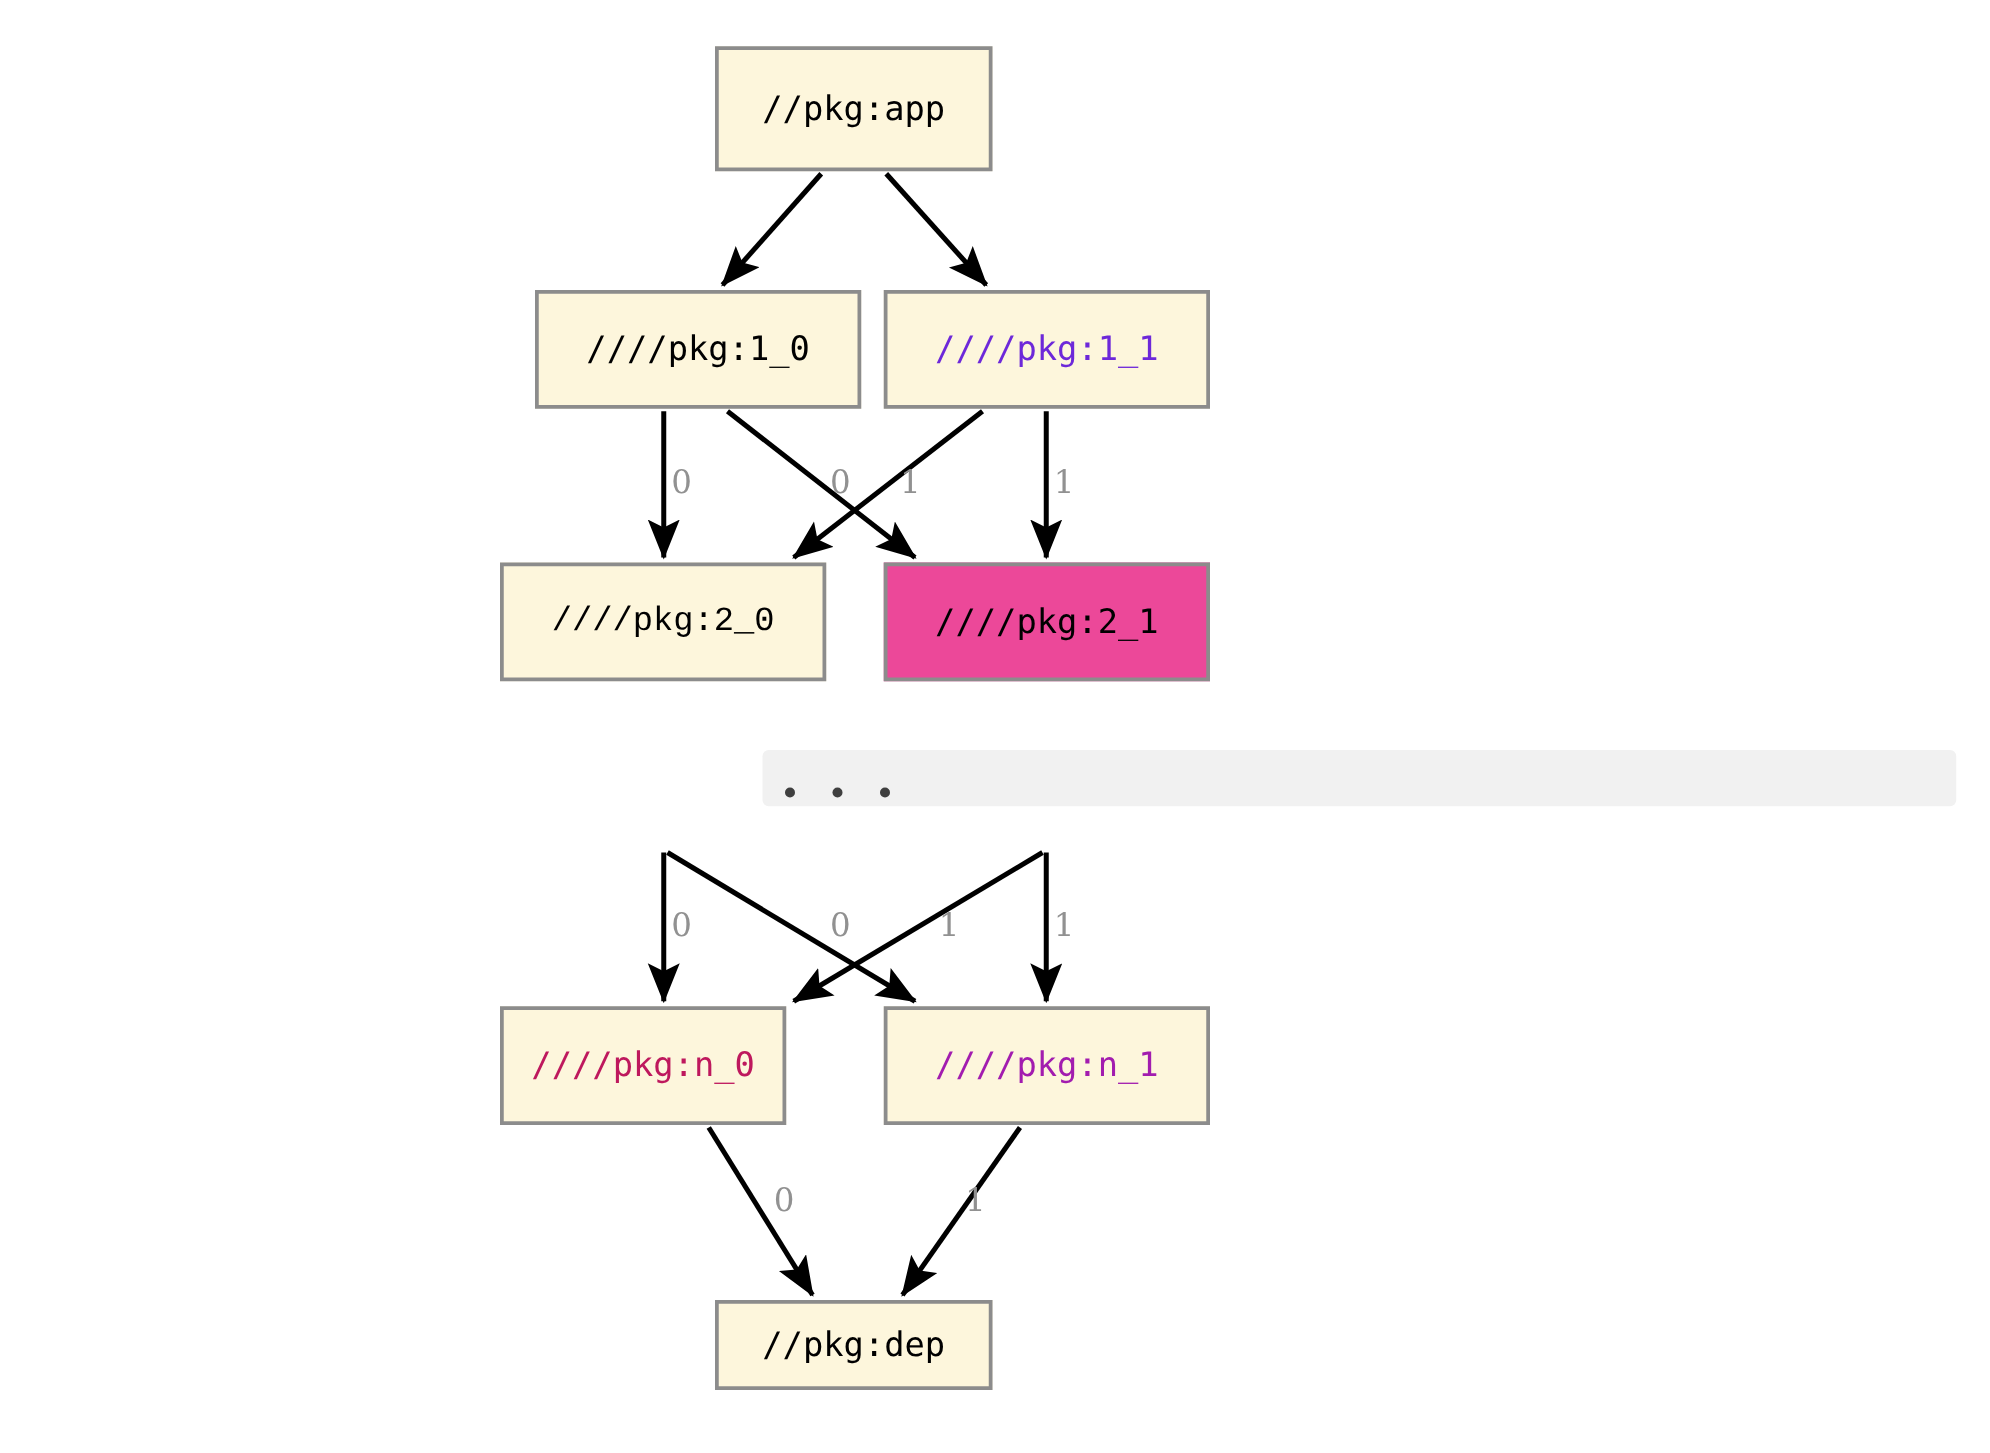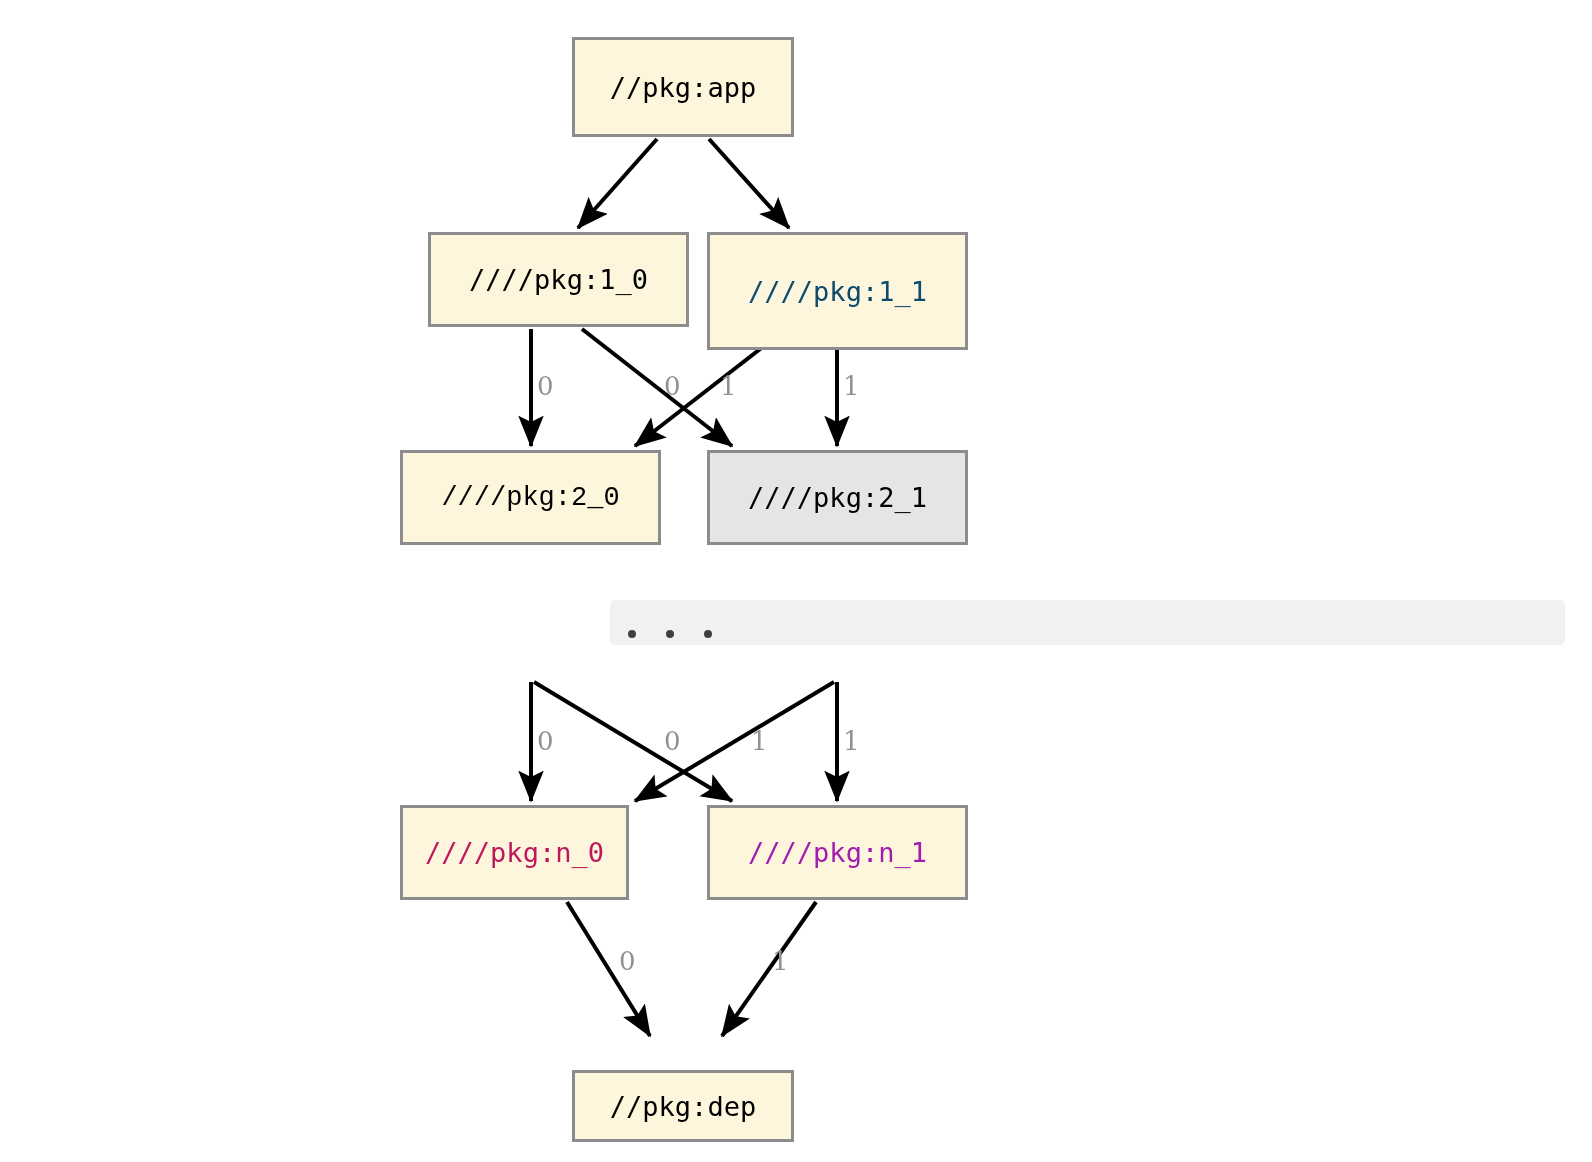--- a/index.html
+++ b/index.html
@@ -95,36 +95,36 @@
       </g>
   </svg>
 
   <div id="nodes-group">
       <div class="node" style="left: 572px; top: 37px; width: 222px; height: 100px; background: rgb(253, 246, 220); border-color: rgb(140, 140, 140); color: rgb(0, 0, 0);">
         <span>//pkg:app</span>
       </div>
       <div class="node" style="left: 400px; top: 232px; width: 261px; height: 95px; background: rgb(253, 246, 220); border-color: rgb(140, 140, 140); color: rgb(0, 0, 0); margin-left: 28px;">
         <span>////pkg:1_0</span>
       </div>
-      <div class="node" style="left: 707px; top: 232px; width: 261px; height: 118px; background: rgb(253, 246, 220); border-color: rgb(140, 140, 140); color: #0c4a6e;">
+      <div class="node" style="left: 707px; top: 232px; width: 261px; height: 95px; background: rgb(253, 246, 220); border-color: rgb(140, 140, 140); color: #6d28d9;">
         <span>////pkg:1_1</span>
       </div>
       <div class="node" style="left: 400px; top: 450px; width: 261px; height: 95px; background: rgb(253, 246, 220); border-color: rgb(140, 140, 140); color: rgb(0, 0, 0); font-family: Liberation Mono, monospace;">
         <span>////pkg:2_0</span>
       </div>
-      <div class="node" style="left: 707px; top: 450px; width: 261px; height: 95px; background: #e5e5e5; border-color: rgb(140, 140, 140); color: rgb(0, 0, 0);">
+      <div class="node" style="left: 707px; top: 450px; width: 261px; height: 95px; background: #ec4899; border-color: rgb(140, 140, 140); color: rgb(0, 0, 0);">
         <span>////pkg:2_1</span>
       </div>
       <div class="node" style="left: 400px; top: 805px; width: 229px; height: 95px; background: rgb(253, 246, 220); border-color: rgb(140, 140, 140); color: #be185d;">
         <span>////pkg:n_0</span>
       </div>
       <div class="node" style="left: 707px; top: 805px; width: 261px; height: 95px; background: rgb(253, 246, 220); border-color: rgb(140, 140, 140); color: #a21caf;">
         <span>////pkg:n_1</span>
       </div>
-      <div class="node" style="left: 572px; top: 1040px; width: 222px; height: 72px; background: rgb(253, 246, 220); border-color: rgb(140, 140, 140); color: rgb(0, 0, 0); margin-top: 30px;">
+      <div class="node" style="left: 572px; top: 1040px; width: 222px; height: 72px; background: rgb(253, 246, 220); border-color: rgb(140, 140, 140); color: rgb(0, 0, 0);">
         <span>//pkg:dep</span>
       </div>
     </div>
 
   <div id="edge-labels-group">
       <div class="edge-label" style="left: 537px; top: 373px; color: rgb(145, 145, 145);">0</div>
       <div class="edge-label" style="left: 664px; top: 373px; color: rgb(145, 145, 145);">0</div>
       <div class="edge-label" style="left: 720px; top: 373px; color: rgb(145, 145, 145);">1</div>
       <div class="edge-label" style="left: 843px; top: 373px; color: rgb(145, 145, 145);">1</div>
       <div class="edge-label" style="left: 537px; top: 728px; color: rgb(145, 145, 145);">0</div>

